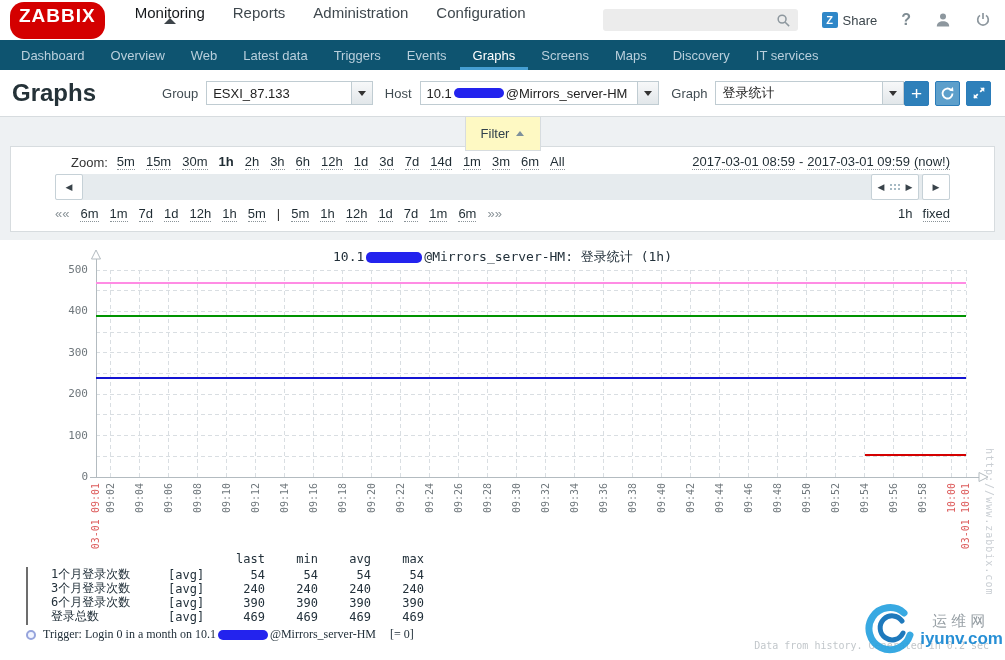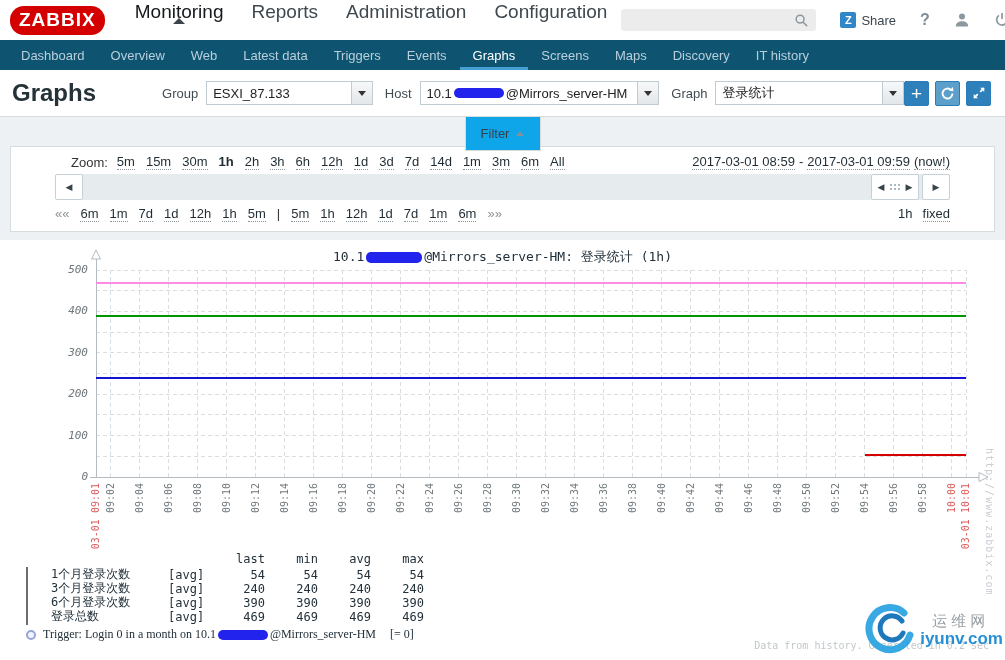--- a/index.html
+++ b/index.html
@@ -2,23 +2,23 @@
 <html><head>
 <meta charset="utf-8">
 <style>
   * { box-sizing: border-box; margin: 0; padding: 0; }
   body {
     width: 1005px; height: 660px; overflow: hidden; position: relative;
     background: #fff; font-family: "Liberation Sans", sans-serif; color: #1f2c33;
   }
   
   .topbar { height: 40px; display: flex; align-items: center; padding: 0 14px 0 10px; background: #fff; position: relative; }
-  .logo { background: #d40000; color: #fff; font-weight: bold; font-size: 19px; letter-spacing: 1px; padding: 3px 9px 4px; border-radius: 14px; }
+  .logo { background: #d40000; color: #fff; font-weight: bold; font-size: 19px; letter-spacing: 1px; padding: 3px 9px 12px; border-radius: 14px; }
   .mainmenu { display: flex; margin-left: 16px; height: 40px; }
-  .menu-item { padding: 0 14px; font-size: 19px; color: #3f484e; display: flex; align-items: center; cursor: pointer; position: relative; height: 24px; }
+  .menu-item { padding: 0 14px; font-size: 15px; color: #3f484e; display: flex; align-items: center; cursor: pointer; position: relative; height: 24px; }
   .menu-item.active { color: #16191c; }
   .menu-item.active::after { content: ""; position: absolute; bottom: 0; left: 50%; margin-left: -6px;
     border-left: 6px solid transparent; border-right: 6px solid transparent; border-bottom: 6px solid #3d4449; }
   .top-right { margin-left: auto; display: flex; align-items: center; gap: 24px; }
   .searchbox { width: 195px; height: 22px; background: #ececec; border-radius: 3px; display: flex; align-items: center; padding: 0 7px; }
   .searchbox input { flex: 1; border: none; outline: none; background: transparent; font-size: 12px; color: #333; min-width: 0; }
   .share { display: flex; align-items: center; gap: 5px; font-size: 13px; color: #3c464c; cursor: pointer; }
   .zbadge { width: 16px; height: 16px; background: #2f87c8; color: #fff; font-weight: bold; font-size: 11px;
     display: flex; align-items: center; justify-content: center; border-radius: 2px; }
   .help { color: #7f8c93; font-size: 16px; font-weight: bold; cursor: pointer; }
@@ -36,21 +36,21 @@
   .zselect-btn { width: 21px; border-left: 1px solid #c0ccd2; background: linear-gradient(#f7f8f9, #e2e7ea);
     display: flex; align-items: center; justify-content: center; }
   .caret-down { width: 0; height: 0; border-left: 4px solid transparent; border-right: 4px solid transparent; border-top: 5px solid #333; }
   .btn-group { margin-left: auto; display: flex; gap: 6px; }
   .bbtn { width: 25px; height: 25px; border: 1px solid #2b7cb9; background: #2e80ba; color: #fff; border-radius: 2px;
     display: flex; align-items: center; justify-content: center; cursor: pointer; font-size: 19px; line-height: 1; }
   .bbtn.lit { background: #5d9fcb; }
   
   .filter-wrap { background: #eef1f3; padding-bottom: 8px; }
   .filter-strip { height: 29px; display: flex; justify-content: center; position: relative; }
-  .filter-tab { position: relative; top: 0; height: 34px; z-index: 3; background: #0ea5e9; width: 76px;
+  .filter-tab { position: relative; top: 0; height: 34px; z-index: 3; background: #fef9c3; width: 76px;
     border: 1px solid #d7dcdf; border-top: none; display: flex; align-items: center; justify-content: center;
     gap: 7px; font-size: 13px; color: #32424d; cursor: pointer; }
   .tab-caret-up { width: 0; height: 0; border-left: 4px solid transparent; border-right: 4px solid transparent; border-bottom: 5px solid #7e919c; }
   .filter-panel { margin: 0 10px; background: #fff; border: 1px solid #d7dcdf; padding: 7px 44px 9px; position: relative; }
   .frow1 { display: flex; align-items: center; font-size: 13px; margin-left: 16px; }
   .zoomlabel { color: #333; margin-right: 9px; }
   #zoom-links { display: flex; gap: 11px; }
   .zlink { color: #1f2c33; border-bottom: 1px dotted #8a9398; cursor: pointer; line-height: 15px; }
   .zlink.active { font-weight: bold; border-bottom: none; }
   .range { margin-left: auto; display: flex; gap: 4px; font-size: 13px; }
@@ -68,21 +68,21 @@
   .move-caps { color: #8a9398; }
   .move-sep { color: #333; }
   .period { margin-left: auto; display: flex; gap: 10px; }
   
   .graph-area { position: relative; background: #fff; }
   .graph-title { position: absolute; top: 8px; left: 0; width: 100%; text-align: center;
     font-family: "DejaVu Sans Mono", monospace; font-size: 13px; color: #22303a; z-index: 2; }
   #graph-canvas { position: relative; height: 312px; }
   #graph-canvas svg { position: absolute; left: 0; top: 0; }
   .ylabel { position: absolute; width: 38px; text-align: right; font-family: "DejaVu Sans Mono", monospace;
-    font-size: 11px; color: #6f777c; font-style: italic; }
+    font-size: 11px; color: #6f777c; }
   .xlabel { position: absolute; white-space: nowrap; font-family: "DejaVu Sans Mono", monospace; font-size: 10px;
     line-height: 11px; color: #6f777c; transform-origin: 0 0; transform: rotate(-90deg) translateX(-100%); }
   .xlabel.red { color: #dd5c5c; }
   .censor { display: inline-block; width: 56px; height: 11px; background: #2323ee; border-radius: 5px; margin: 0 2px; vertical-align: middle; }
   .censor.sm { width: 50px; height: 10px; }
   
   #legend { margin: 0 0 0 26px; font-family: "DejaVu Sans Mono", monospace; font-size: 12px; color: #22303a; }
   .lrow { display: grid; grid-template-columns: 18px 110px 44px 46px 46px 46px 46px; align-items: center; height: 14px; gap: 7px; }
   .lrow .num { text-align: right; }
   .sw { width: 12px; height: 12px; border: 1px solid #6d6d6d; }
@@ -143,21 +143,21 @@
     <div class="subnav-item">Dashboard</div>
     <div class="subnav-item">Overview</div>
     <div class="subnav-item">Web</div>
     <div class="subnav-item">Latest data</div>
     <div class="subnav-item">Triggers</div>
     <div class="subnav-item">Events</div>
     <div class="subnav-item active">Graphs</div>
     <div class="subnav-item">Screens</div>
     <div class="subnav-item">Maps</div>
     <div class="subnav-item">Discovery</div>
-    <div class="subnav-item">IT history</div>
+    <div class="subnav-item">IT services</div>
   </nav>
 
 <div class="toolbar">
   <h1 class="page-title">Graphs</h1>
   <span class="tlabel">Group</span>
   <div class="zselect" style="width:182px">
     <span class="zselect-value">ESXI_87.133</span>
     <span class="zselect-btn">
         <i class="caret-down"></i>
       </span>

